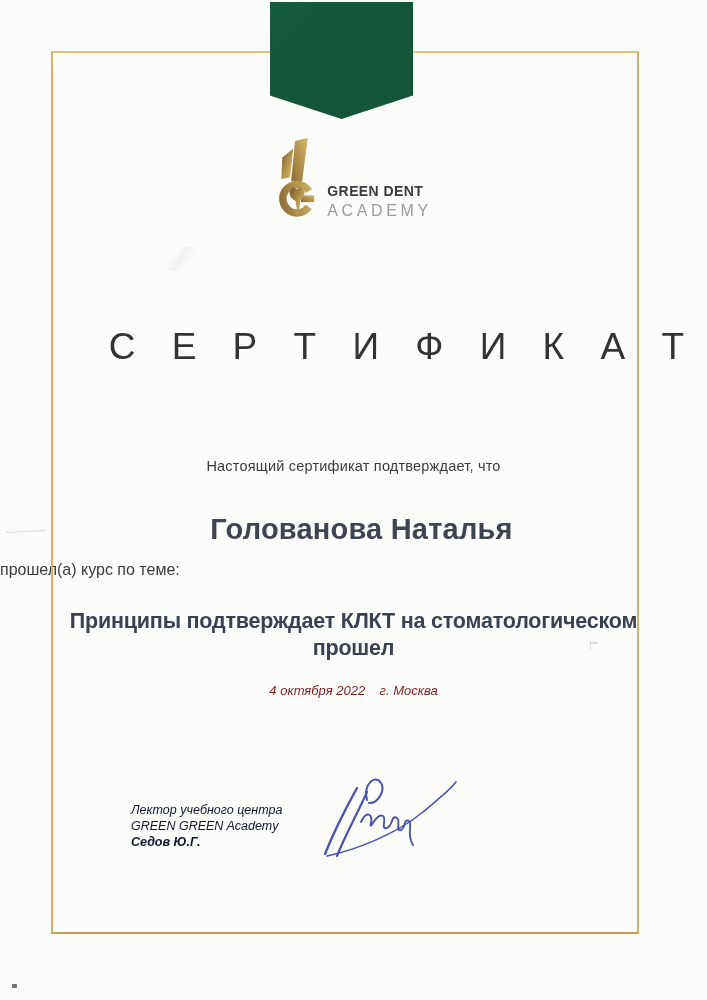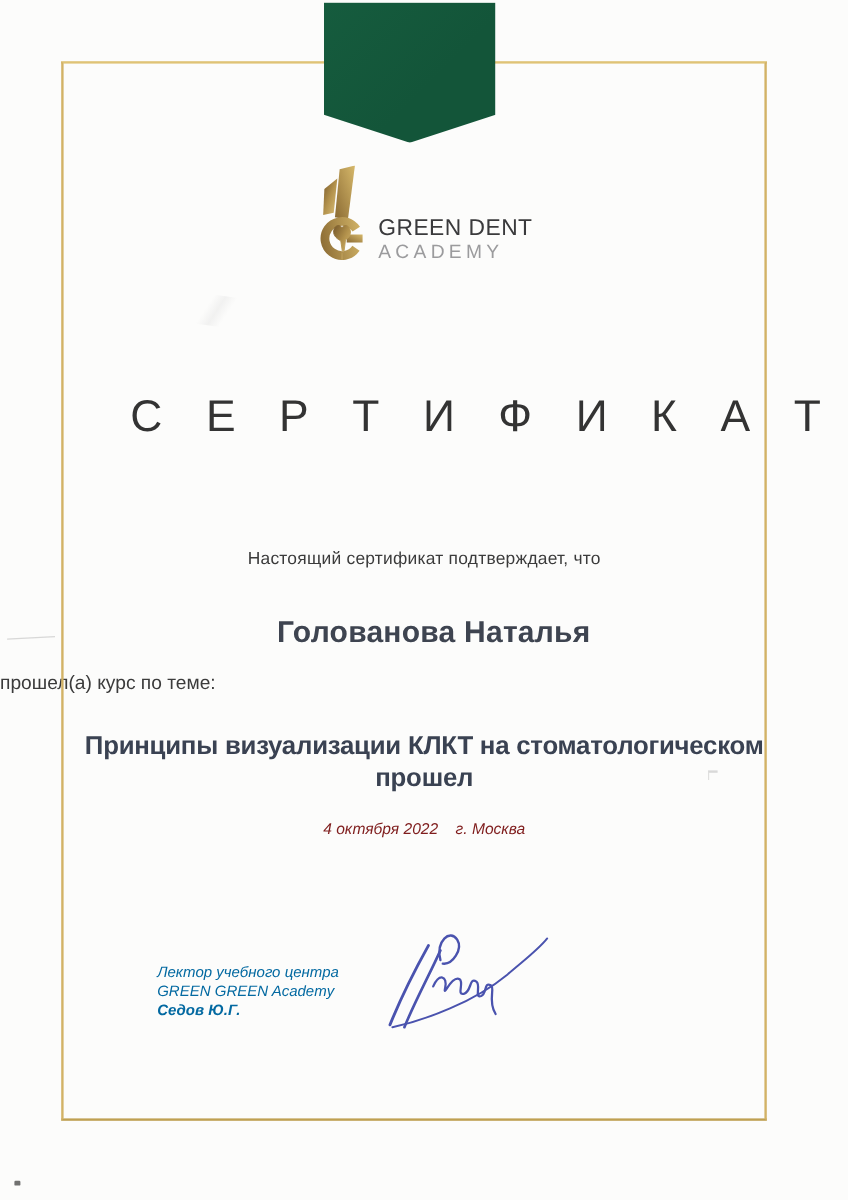--- a/index.html
+++ b/index.html
@@ -30,21 +30,21 @@
   }
 
   .logo-row {
     position: absolute; left: 0; right: 0; top: 138px;
     display: flex; justify-content: center; align-items: center;
     z-index: 2;
   }
   .logo-emblem { width: 44px; height: 98px; }
   .logo-text { margin-left: 8px; margin-top: 26px; }
   .brand-main {
-    font-size: 19px; font-weight: normal; color: #3a3a3c;
+    font-size: 14px; font-weight: bold; color: #3a3a3c;
     letter-spacing: 0.4px; line-height: 20px;
   }
   .brand-sub {
     font-size: 16px; color: #9b9b9d;
     letter-spacing: 3.6px; line-height: 17px; margin-top: 1px;
   }
 
   .cert-title {
     position: absolute; left: 0; right: 10px; top: 326px;
     text-align: right;
@@ -53,41 +53,41 @@
     z-index: 2;
   }
 
   .statement {
     position: absolute; left: 0; right: 0; top: 458px;
     text-align: center; font-size: 14.5px; color: #3b3b3b;
     letter-spacing: 0.2px;
   }
   .recipient {
     position: absolute; left: 0; right: 0; top: 513px;
-    text-align: center; font-size: 25px; font-weight: bold;
+    text-align: center; font-size: 29px; font-weight: bold;
     color: #3e4450; letter-spacing: 0.2px; margin-left: 16px;
   }
   .course-intro {
     position: absolute; left: 0; right: 0; top: 561px;
     text-align: left; font-size: 16px; color: #3b3b3b;
   }
   .course-title {
     position: absolute; left: 53px; right: 53px; top: 608px;
     text-align: center; font-size: 21.5px; font-weight: bold;
     color: #3a4252; line-height: 27px; letter-spacing: -0.2px;
   }
   .date-place {
     position: absolute; left: 0; right: 0; top: 683px;
     text-align: center; font-style: italic; font-size: 13px;
     color: #7f1d1d; white-space: pre;
   }
 
   .lecturer {
     position: absolute; left: 131px; top: 802px;
-    font-style: italic; font-size: 12.5px; color: #0369a1;
+    font-style: italic; font-size: 12.5px; color: #0f172a;
     line-height: 16px;
   }
   .lecturer .bold { font-weight: bold; }
 
   .signature {
     position: absolute; left: 303px; top: 766px;
     width: 158px; height: 96px; z-index: 2;
   }
 
   
@@ -150,21 +150,21 @@
 
   <div class="cert-title">С Е Р Т И Ф И К А Т</div>
 
   <div class="statement">Настоящий сертификат подтверждает, что</div>
 
   <div class="recipient">Голованова Наталья</div>
 
   <div class="course-intro">прошел(а) курс по теме:</div>
 
   <div class="course-title">
-    <span>Принципы визуализации КЛКТ на стоматологическом</span><br>
+    <span>Принципы подтверждает КЛКТ на стоматологическом</span><br>
     <span>прошел</span>
   </div>
 
   <div class="date-place">4 октября 2022    г. Москва</div>
 
   <div class="lecturer">
     <div>Лектор учебного центра</div>
     <div>GREEN GREEN Academy</div>
     <div class="bold">Седов Ю.Г.</div>
   </div>

